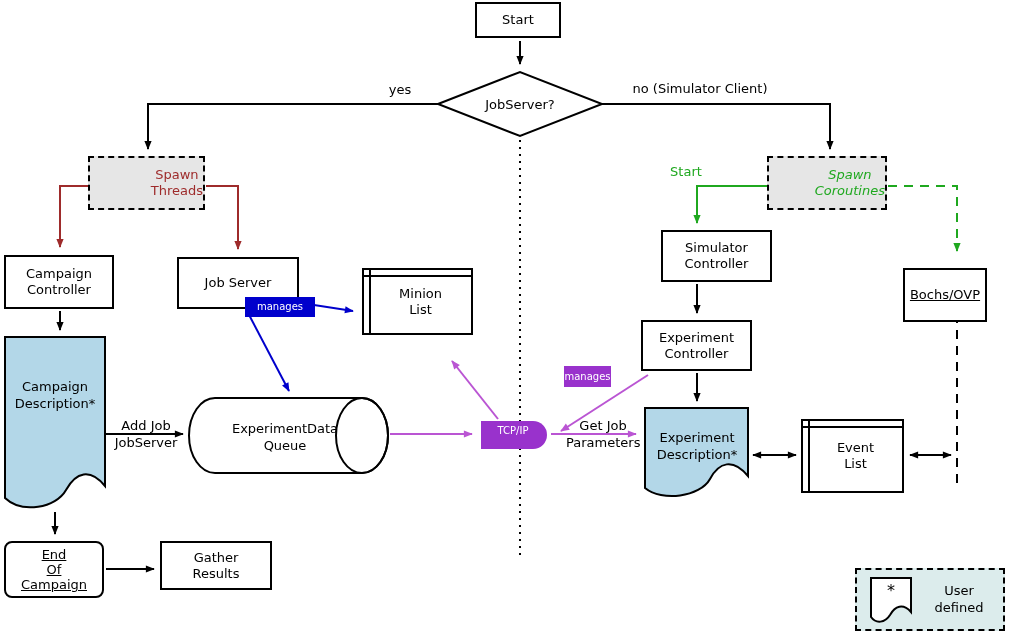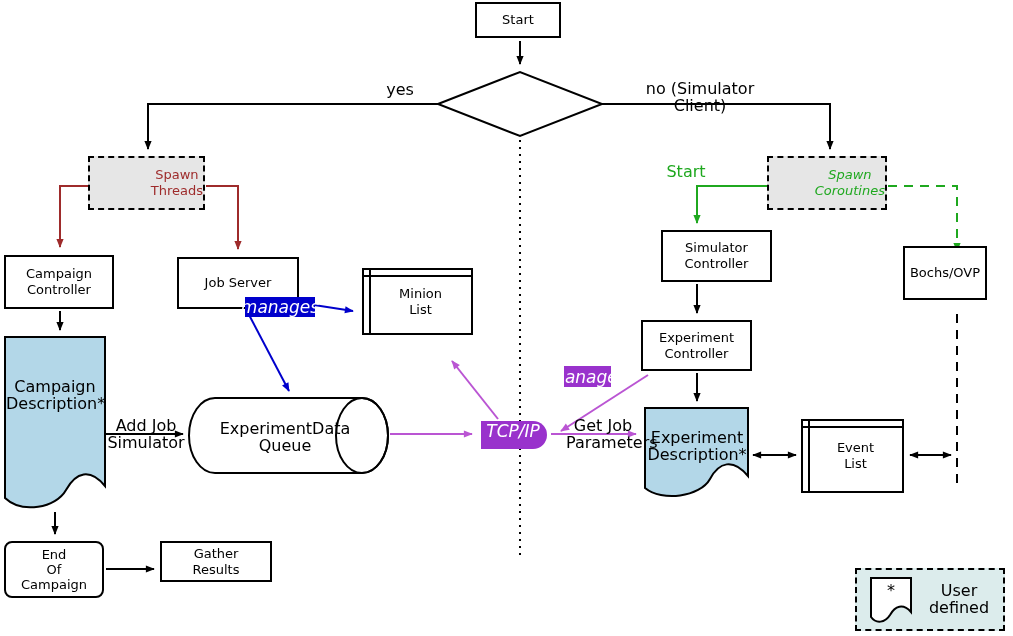--- a/index.html
+++ b/index.html
@@ -4,25 +4,25 @@
 <style>
   html,body{margin:0;padding:0;background:#fff;}
   .canvas{position:relative;width:1013px;height:636px;background:#fff;
           font-family:"DejaVu Sans",sans-serif;overflow:hidden;color:#000;}
   svg.layer{position:absolute;left:0;top:0;}
   .node{position:absolute;background:#fff;border:2px solid #000;
         display:flex;align-items:center;justify-content:center;
         text-align:center;font-size:13px;line-height:16px;box-sizing:border-box;}
   .node span{white-space:pre-line;}
   .dashed-node{border-style:dashed;background:#e6e6e6;justify-content:flex-end;}
-  .rounded{border-radius:8px;}
-  .lbl{position:absolute;font-size:16px;line-height:17px;text-align:center;
+  .rounded{border-radius:8px;text-decoration:underline;}
+  .lbl{position:absolute;font-size:13px;line-height:17px;text-align:center;
        white-space:pre-line;color:#000;}
-  .tag{position:absolute;color:#fff;font-size:17px;line-height:14px;
-       display:flex;align-items:center;justify-content:center;text-align:right;box-sizing:border-box;font-style:italic;}
+  .tag{position:absolute;color:#fff;font-size:10px;line-height:14px;
+       display:flex;align-items:center;justify-content:center;text-align:right;box-sizing:border-box;}
   .tb-h{position:absolute;left:0;right:0;top:5px;height:0;border-top:2px solid #000;}
   .tb-v{position:absolute;top:0;bottom:0;left:5px;width:0;border-left:2px solid #000;}
   .red-text{color:#9e2b2b;}
   .green-text{color:#1fa81f;}
   .italic{font-style:italic;}
   .legend{position:absolute;left:855px;top:568px;width:150px;height:63px;
           border:2px dashed #000;background:#dcecec;box-sizing:border-box;}
 </style>
 </head>
 <body>
@@ -86,20 +86,21 @@
 
     <path d="M645,408 L748,408 L748,476 C733,458 719,462 710,479 C700,497 662,502 645,488 Z" fill="#b3d7e8" stroke="#000" stroke-width="2"></path>
 
     <path d="M481,421 H533 A14,14 0 0 1 533,449 H481 Z" fill="#9932cc"></path>
   </svg>
 
   <div class="node" style="left:475px;top:2px;width:86px;height:36px;">
     <span>Start</span>
   </div>
 
+  <div class="lbl" style="left:440px;top:96px;width:160px;">JobServer?</div>
 
   <div class="lbl" style="left:380px;top:81px;width:40px;">yes</div>
 
   <div class="lbl" style="left:627px;top:80px;width:146px;">no (Simulator Client)</div>
 
   <div class="node dashed-node" style="left:88px;top:156px;width:117px;height:54px;">
     <span class="red-text">Spawn
 Threads</span>
   </div>
 
@@ -125,21 +126,21 @@
     <span style="padding-left:6px;">Minion
 List</span>
   </div>
 
   <div class="tag" style="left:245px;top:297px;width:70px;height:20px;background:#0000cc;">manages</div>
 
   <div class="lbl" style="left:6px;top:378px;width:98px;">Campaign
 Description*</div>
 
   <div class="lbl" style="left:105px;top:417px;width:82px;">Add Job
-Simulator</div>
+JobServer</div>
 
   <div class="lbl" style="left:205px;top:420px;width:160px;">ExperimentData
 Queue</div>
 
   <div class="tag" style="left:483px;top:422px;width:60px;height:18px;">TCP/IP</div>
 
   <div class="tag" style="left:564px;top:366px;width:47px;height:21px;background:#9932cc;">manages</div>
 
   <div class="lbl" style="left:566px;top:417px;width:74px;">Get Job
 Parameters</div>
@@ -157,31 +158,31 @@
   <div class="lbl" style="left:646px;top:429px;width:102px;">Experiment
 Description*</div>
 
   <div class="node" style="left:801px;top:419px;width:103px;height:74px;">
     <div class="tb-h"></div>
     <div class="tb-v"></div>
     <span style="padding-left:6px;">Event
 List</span>
   </div>
 
-  <div class="node" style="left:903px;top:246px;width:84px;height:54px;">
+  <div class="node" style="left:903px;top:268px;width:84px;height:54px;text-decoration:underline;">
     <span>Bochs/OVP</span>
   </div>
 
   <div class="node rounded" style="left:4px;top:541px;width:100px;height:57px;line-height:15px;">
     <span>End
 Of
 Campaign</span>
   </div>
 
-  <div class="node" style="left:160px;top:541px;width:112px;height:41px;">
+  <div class="node" style="left:160px;top:541px;width:112px;height:49px;">
     <span>Gather
 Results</span>
   </div>
 
   <div class="legend">
     <svg width="46" height="50" style="position:absolute;left:12px;top:6px;">
       <path d="M2,2 H42 V36 C34,27 26,30 21,39 C16,47 7,48 2,41 Z" fill="#fff" stroke="#000" stroke-width="2"></path>
     </svg>
     <div class="lbl" style="left:26px;top:12px;width:16px;font-size:16px;">*</div>
     <div class="lbl" style="left:62px;top:12px;width:80px;">User

